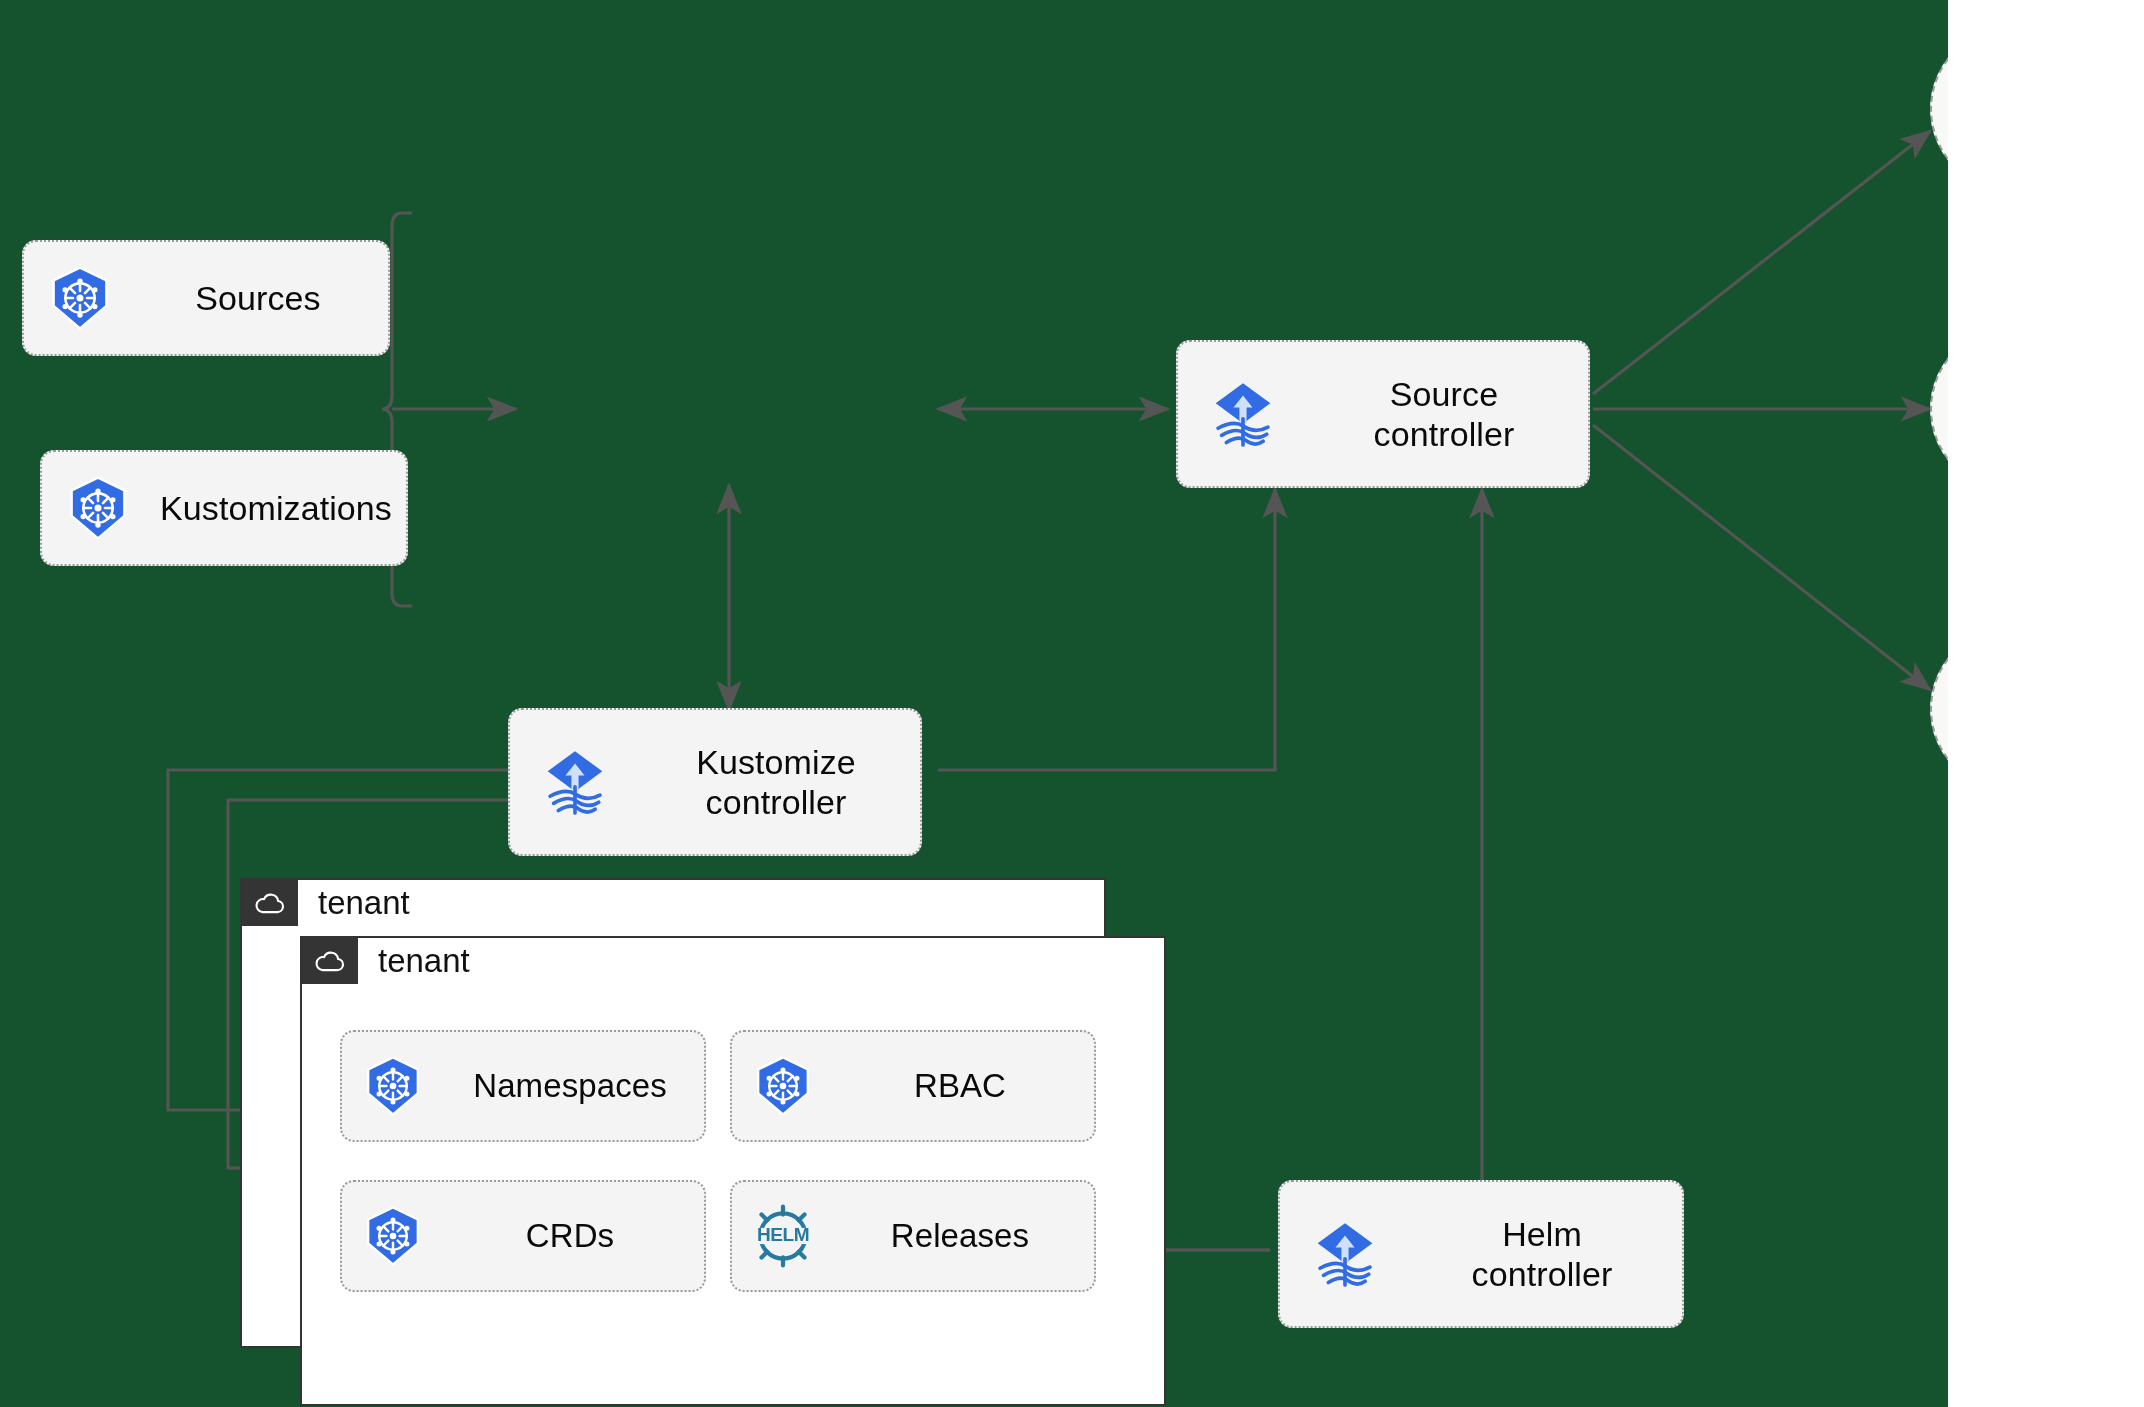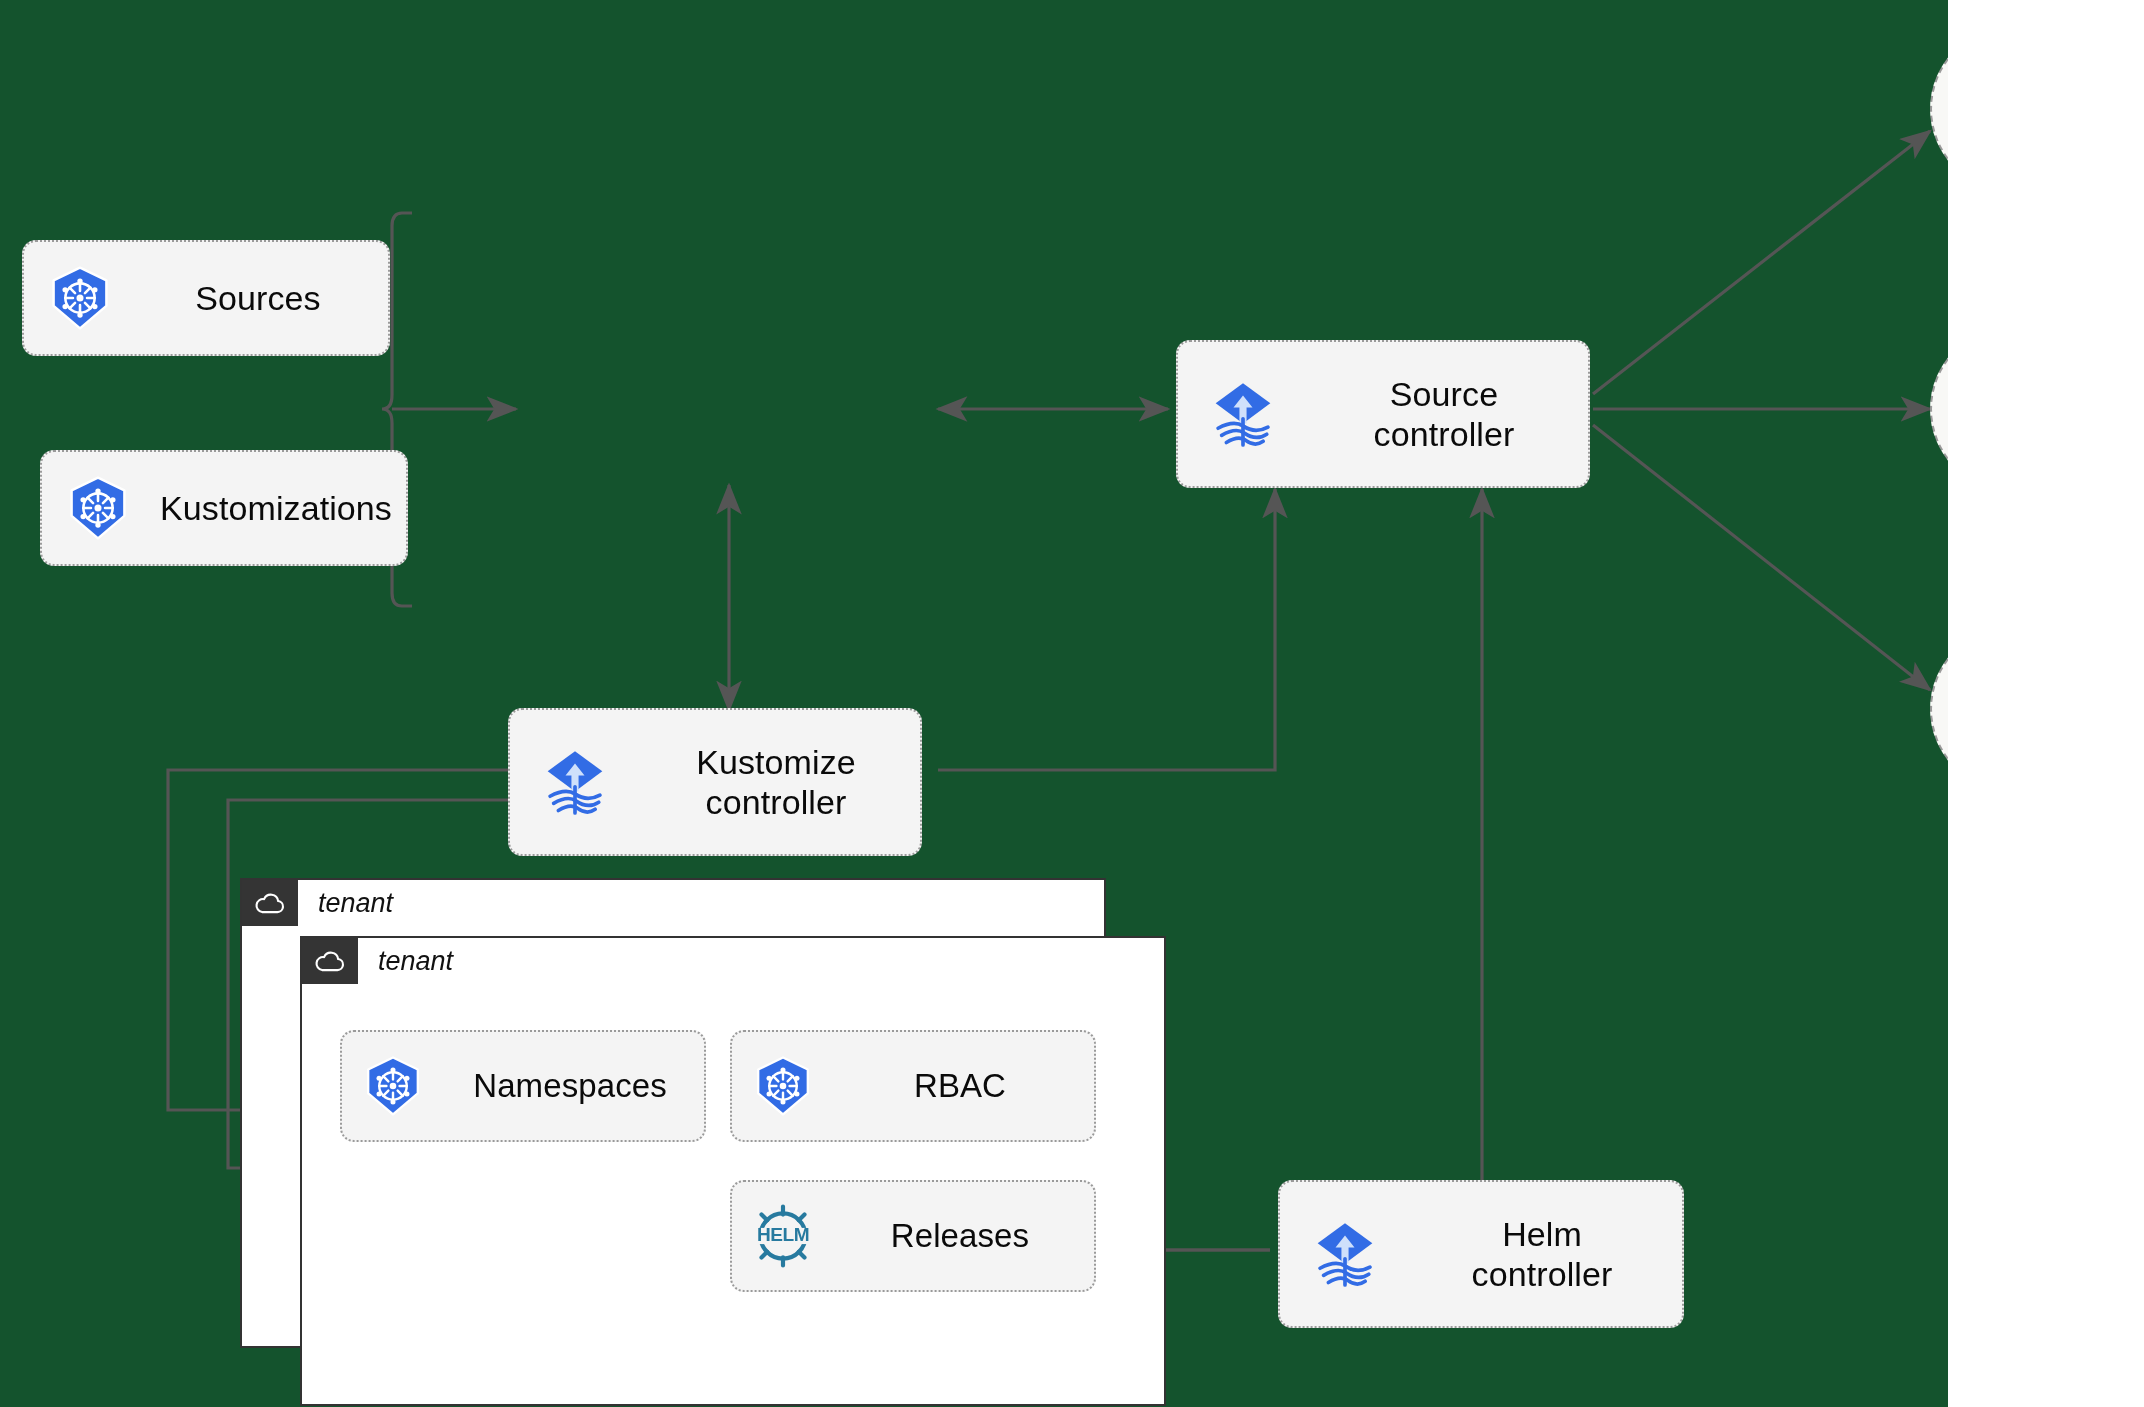--- a/index.html
+++ b/index.html
@@ -69,24 +69,23 @@
     align-items:center;
     height:46px;
   }
   .tenant .hdr .sq{
     width:56px;height:46px;
     background:#343434;
     display:flex;align-items:center;justify-content:center;
     flex:0 0 auto;
   }
   .tenant .hdr .nm{
-    font-size:27px;
+    font-size:33px;
     color:#111;
     padding-left:20px;
-    font-style:italic;
   }
 
   
   #wires{
     position:absolute;
     left:0;top:0;
     width:2144px;height:1407px;
     z-index:1;
     pointer-events:none;
   }
@@ -348,20 +347,41 @@
           <circle cx="46.4" cy="40.3" r="2.6"></circle>
             <circle cx="32" cy="48.6" r="2.6"></circle>
           <circle cx="17.6" cy="40.3" r="2.6"></circle>
             <circle cx="17.6" cy="24.1" r="2.6"></circle>
         </g>
       </svg>
     </span>
     <span class="lbl">RBAC</span>
   </div>
 
+  <div class="node small" style="left:340px;top:1180px;width:366px;height:112px;z-index:6;">
+    <span class="ico" style="width:102px;">
+      <svg width="62" height="62" viewBox="0 0 64 64" aria-hidden="true">
+        <path d="M32 2.6 57.6 15v24.6L32 61.4 6.4 39.6V15z" fill="#326ce5" stroke="#ffffff" stroke-width="2.4" stroke-linejoin="round"></path>
+        <g fill="none" stroke="#ffffff" stroke-width="2.5" stroke-linecap="round">
+          <circle cx="32" cy="32" r="14.2"></circle>
+          <circle cx="32" cy="32" r="3.4" fill="#ffffff" stroke="none"></circle>
+          <path d="M32 17.8v7.4M32 38.8v7.4M17.8 32h7.4M38.8 32h7.4M21.9 21.9l5.3 5.3M36.8 36.8l5.3 5.3M42.1 21.9l-5.3 5.3M27.2 36.8l-5.3 5.3"></path>
+        </g>
+        <g fill="#ffffff">
+          <circle cx="32" cy="15.6" r="2.6"></circle>
+            <circle cx="46.4" cy="24.1" r="2.6"></circle>
+          <circle cx="46.4" cy="40.3" r="2.6"></circle>
+            <circle cx="32" cy="48.6" r="2.6"></circle>
+          <circle cx="17.6" cy="40.3" r="2.6"></circle>
+            <circle cx="17.6" cy="24.1" r="2.6"></circle>
+        </g>
+      </svg>
+    </span>
+    <span class="lbl">CRDs</span>
+  </div>
 
   <div class="node small" style="left:730px;top:1180px;width:366px;height:112px;z-index:6;">
     <span class="ico" style="width:102px;">
       <svg width="74" height="74" viewBox="0 0 64 64" aria-hidden="true">
         <g stroke="#277a9f" stroke-width="3.6" fill="none" stroke-linecap="round">
           <circle cx="32" cy="32" r="19.5"></circle>
           <path d="M32 6.5v7M32 50.5v7M6.5 32h7M50.5 32h7
                    M13.4 13.4l5 5M45.6 45.6l5 5
                    M50.6 13.4l-5 5M18.4 45.6l-5 5"></path>
         </g>

